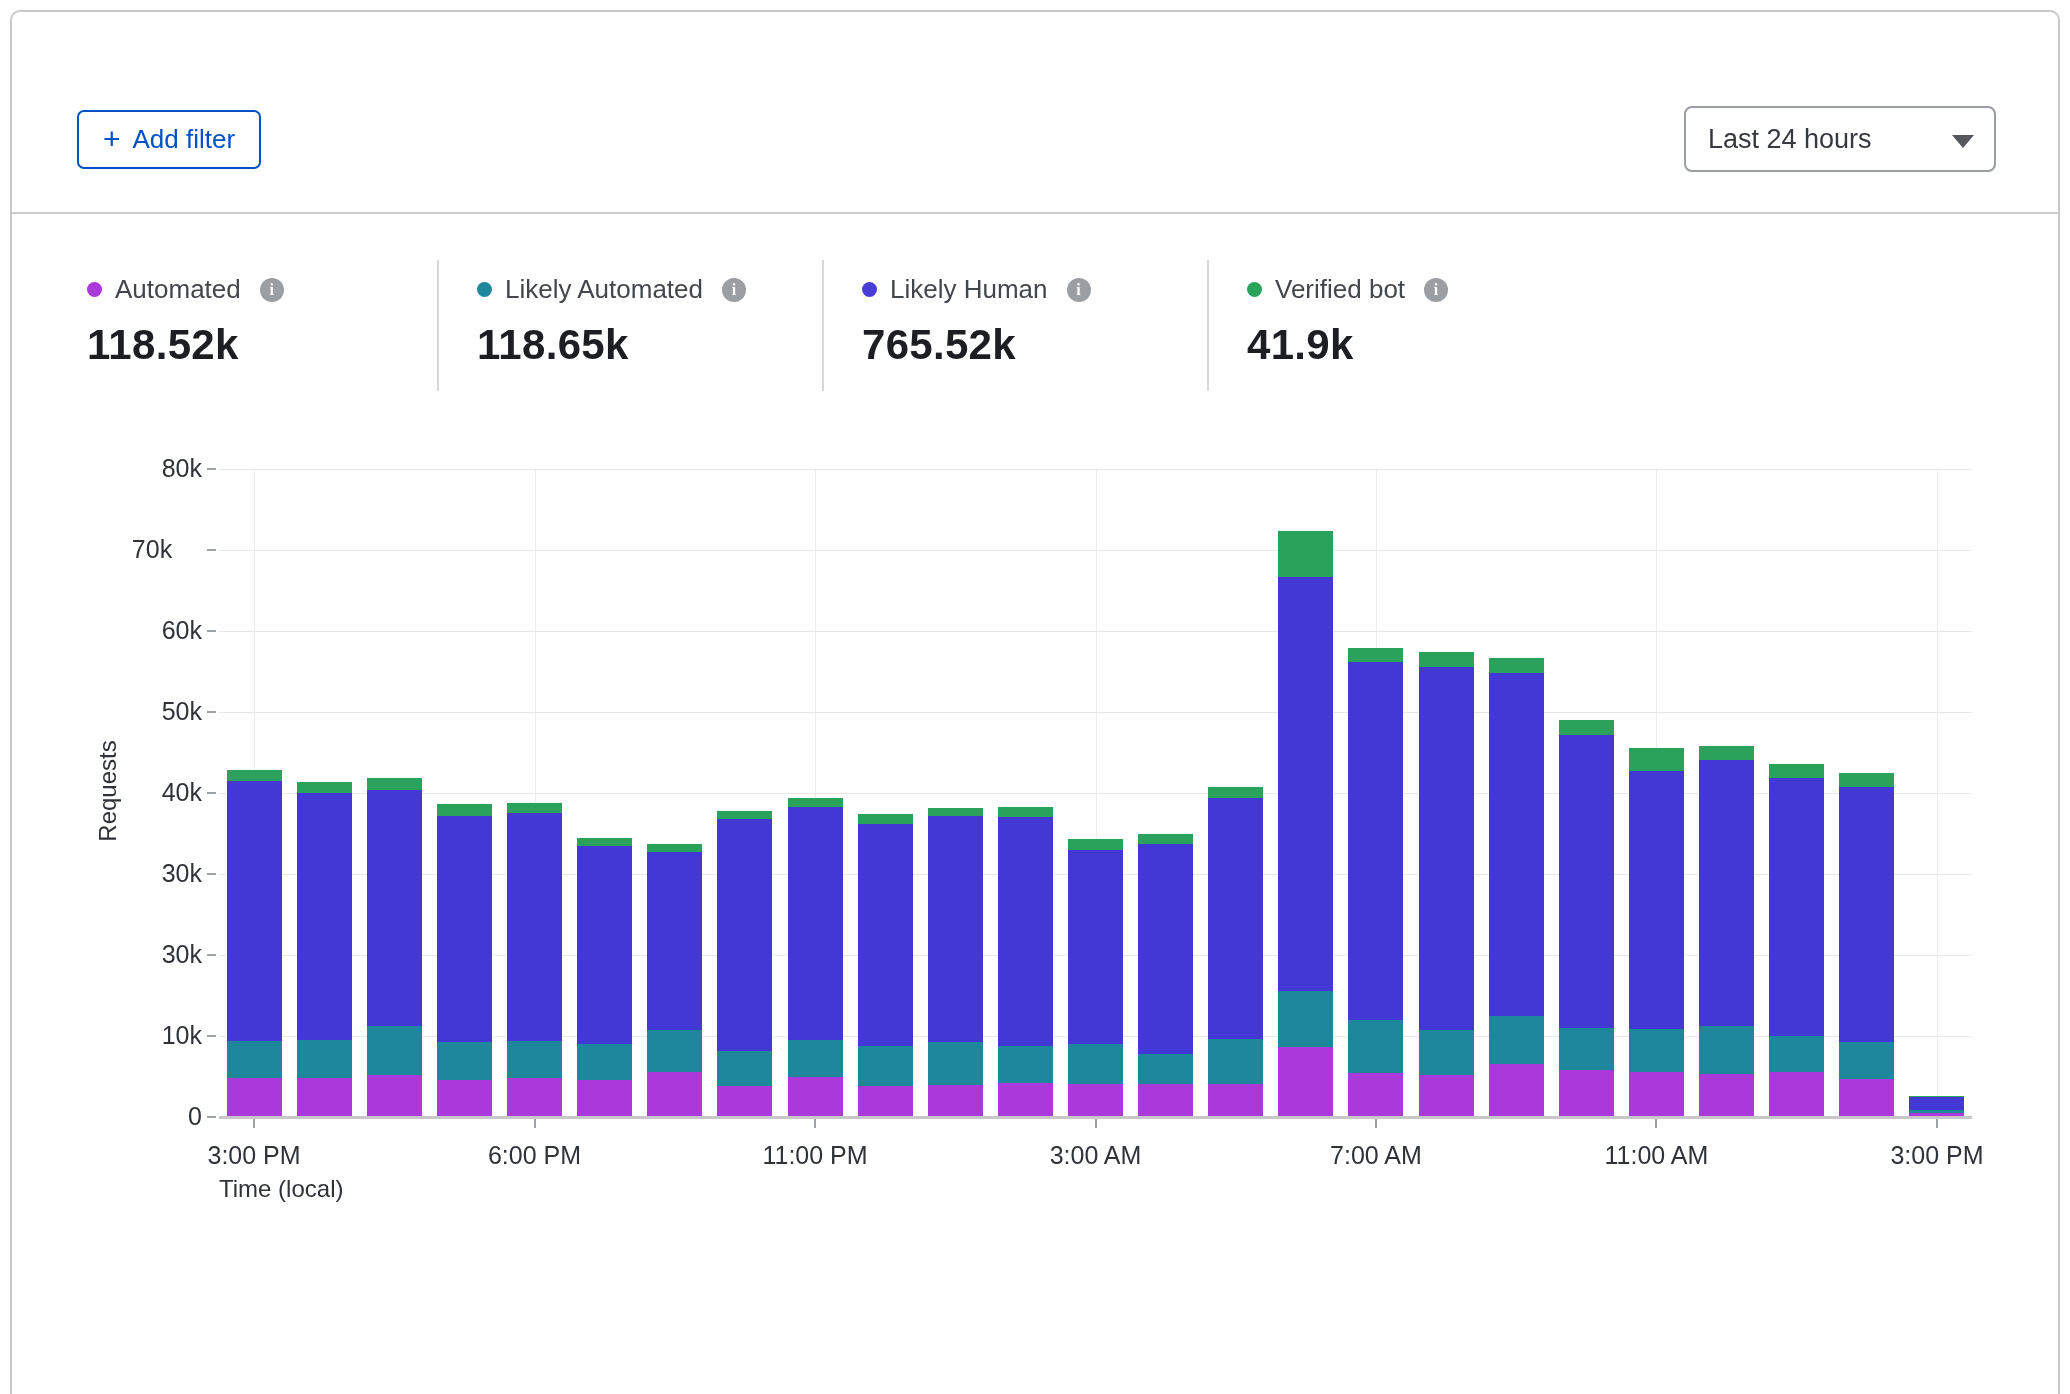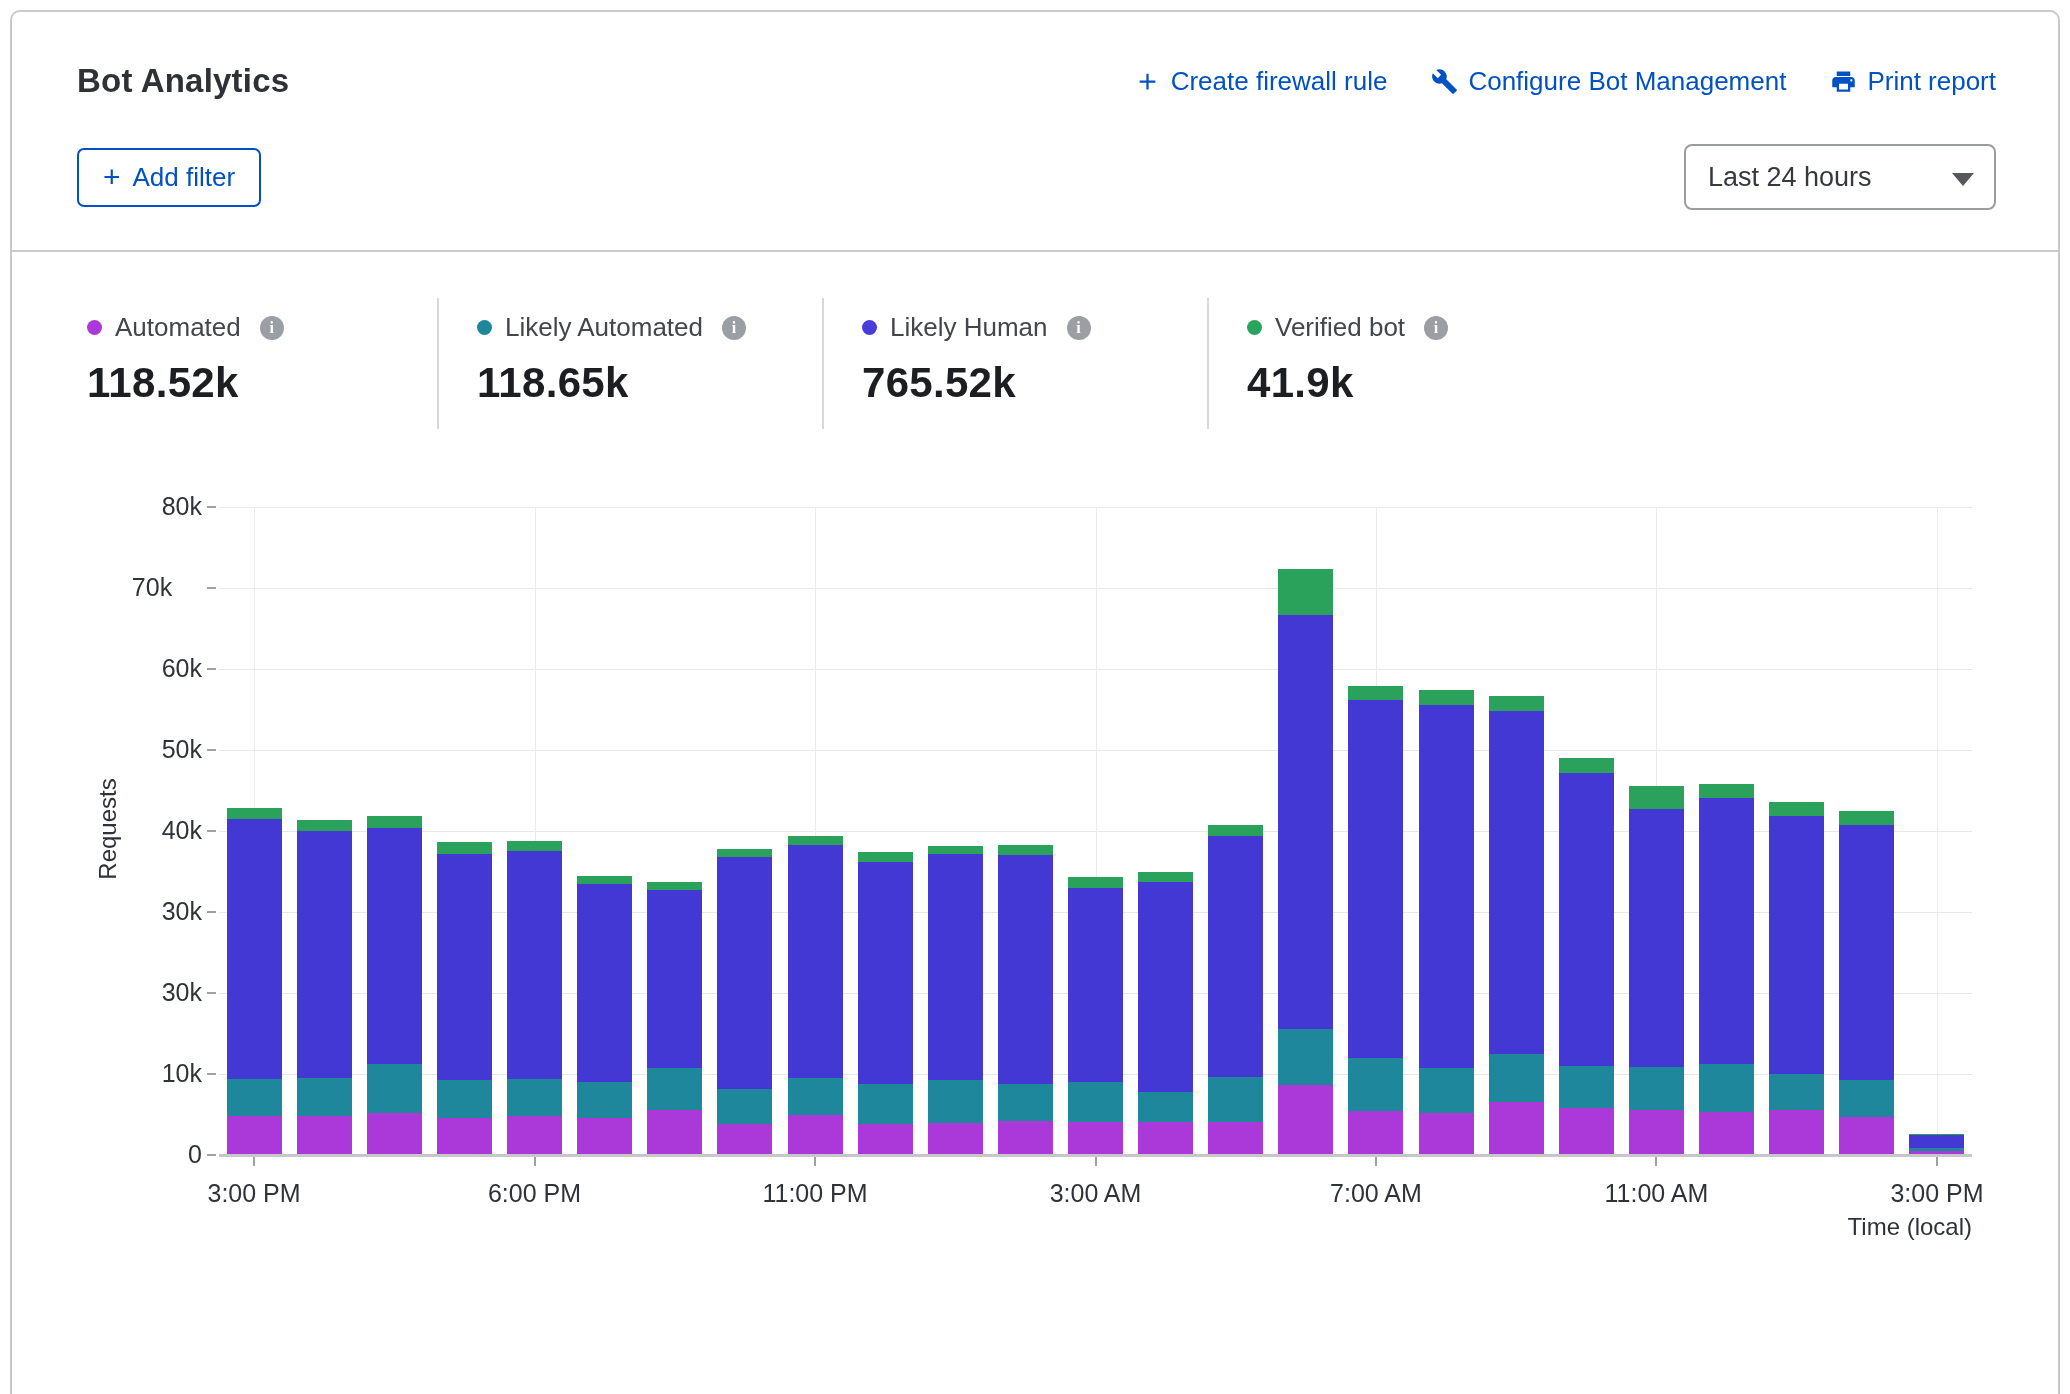--- a/index.html
+++ b/index.html
@@ -51,51 +51,28 @@
   .gridline-v { position:absolute; top:0; width:1px; height:648px; background:#ececec; }
   .axis-x { position:absolute; left:0; top:647px; width:100%; height:3px; background:#c7c7cb; }
   .ytick { position:absolute; left:-12px; width:9px; height:2px; background:#9fa2a5; }
   .xtick { position:absolute; top:650px; width:2px; height:9px; background:#9fa2a5; }
   .ylab { position:absolute; left:-117px; width:100px; text-align:right; font-size:25px; color:#2f3338; }
   .xlab { position:absolute; top:672px; width:160px; margin-left:-80px; text-align:center; font-size:25px; color:#2f3338; }
   .bar { position:absolute; bottom:1px; width:55px; display:flex; flex-direction:column-reverse; }
   .seg { width:100%; }
   .ylabel-rot { position:absolute; left:36px; top:320px; font-size:24px; color:#2f3338;
                 transform:rotate(-90deg); transform-origin:center; width:120px; text-align:center; }
-  .xlabel { position:absolute; left:207px; top:718px; width:1753px; text-align:right; font-size:24px; color:#2f3338; }
+  .xlabel { position:absolute; left:207px; top:718px; width:1753px; text-align:left; font-size:24px; color:#2f3338; }
 </style>
 </head>
 <body>
 
 <div class="card">
 
   <div class="card-header">
-    <div class="title-row">
-      <div class="page-title">Bot Analytics</div>
-      <div class="actions">
-        <a class="action-link">
-          <svg viewBox="0 0 24 24">
-              <path d="M19 13h-6v6h-2v-6H5v-2h6V5h2v6h6v2z"></path>
-            </svg>
-          <span>Create firewall rule</span>
-        </a>
-        <a class="action-link">
-          <svg viewBox="0 0 24 24">
-              <path d="M22.7 19l-9.1-9.1c.9-2.3.4-5-1.5-6.9-2-2-5-2.4-7.4-1.3L9 6 6 9 1.6 4.7C.4 7.1.9 10.1 2.9 12.1c1.9 1.9 4.6 2.4 6.9 1.5l9.1 9.1c.4.4 1 .4 1.4 0l2.3-2.3c.5-.4.5-1.1.1-1.4z"></path>
-            </svg>
-          <span>Configure Bot Management</span>
-        </a>
-        <a class="action-link">
-          <svg viewBox="0 0 24 24">
-              <path d="M19 8H5c-1.66 0-3 1.34-3 3v6h4v4h12v-4h4v-6c0-1.66-1.34-3-3-3zm-3 11H8v-5h8v5zm3-7c-.55 0-1-.45-1-1s.45-1 1-1 1 .45 1 1-.45 1-1 1zm-1-9H6v4h12V3z"></path>
-            </svg>
-          <span>Print report</span>
-        </a>
-      </div>
-    </div>
     <div class="filter-row">
       <button class="add-filter">
         <span class="plus-glyph">+</span>
         <span>Add filter</span>
       </button>
       <div class="select">
         <span>Last 24 hours</span>
         <svg viewBox="0 0 22 14">
             <polygon points="0,0 22,0 11,13"></polygon>
           </svg>

